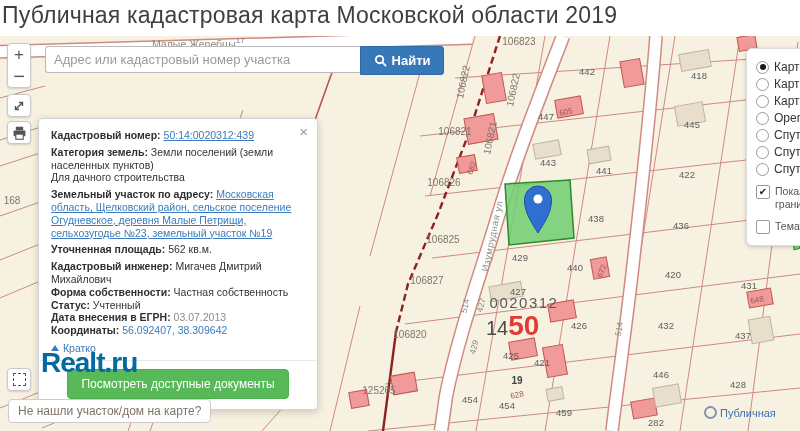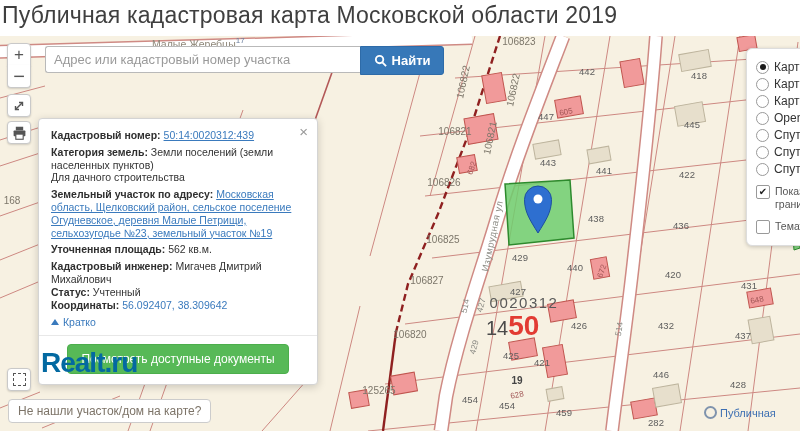--- a/index.html
+++ b/index.html
@@ -286,22 +286,26 @@
     <b>Земельный участок по адресу:</b>
     <a>Московская область, Щелковский район, сельское поселение Огудневское, деревня Малые Петрищи, сельхозугодье №23, земельный участок №19</a>
   </div>
   <div class="sec">
     <b>Уточненная площадь:</b>
     <span>562 кв.м.</span>
   </div>
   <div class="sec">
     <div><b>Кадастровый инженер:</b>
       <span>Мигачев Дмитрий Михайлович</span></div>
+    <div><b>Форма собственности:</b>
+      <span>Частная собственность</span></div>
     <div><b>Статус:</b>
       <span>Учтенный</span></div>
+    <div><b>Дата внесения в ЕГРН:</b>
+      <span class="muted">03.07.2013</span></div>
     <div><b>Координаты:</b>
       <span class="coords">56.092407, 38.309642</span></div>
   </div>
   <div class="sec">
     <span class="collapse-link">
       <span class="tri"></span>
       <span>Кратко</span>
     </span>
   </div>
   <hr>

